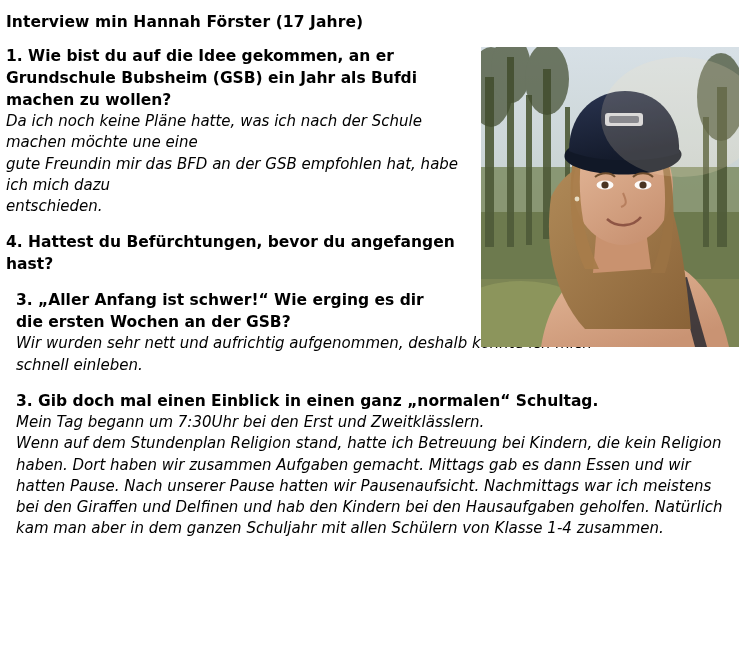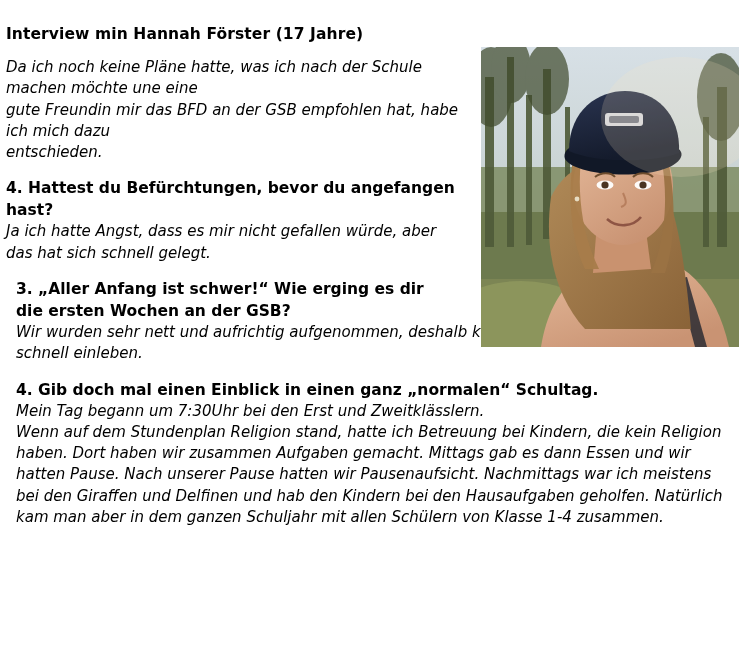--- a/index.html
+++ b/index.html
@@ -12,21 +12,21 @@
     background: #ffffff;
     font-family: "DejaVu Sans", sans-serif;
     color: #000000;
     overflow: hidden;
   }
   .page {
     position: relative;
     width: 747px;
     height: 658px;
     box-sizing: border-box;
-    padding: 20px 8px 0 4px;
+    padding: 8px 8px 0 4px;
   }
   .doc-title {
     font-size: 15.5px;
     font-weight: bold;
     line-height: 1.35;
     margin: 4px 0 0 2px;
     letter-spacing: 0.1px;
   }
   .photo {
     position: absolute;
@@ -156,40 +156,40 @@
 
       <circle cx="96" cy="152" r="2.4" fill="#e7dcc2"></circle>
 
       <ellipse cx="200" cy="70" rx="80" ry="60" fill="#ffe9c4" opacity="0.18"></ellipse>
     </svg>
   </div>
 
   <div class="col-left">
 
     <div class="block">
+      <p class="q">1. Wie bist du auf die Idee gekommen, an er Grundschule Bubsheim (GSB) ein Jahr als Bufdi machen zu wollen?</p>
       <p class="a nowrap-line">Da ich noch keine Pläne hatte, was ich nach der Schule machen möchte une eine
 gute Freundin mir das BFD an der GSB empfohlen hat, habe ich mich dazu
 entschieden.</p>
     </div>
 
     <div class="block">
       <p class="q">4. Hattest du Befürchtungen, bevor du angefangen hast?</p>
-      <p class="a">Ja ich hatte Angst, dass es mir nicht gefallen würde, aber das hat sich schnell gelegt.</p>
     </div>
 
   </div>
 
   <div class="full-section">
 
     <div class="block">
       <p class="q" style="width:440px;">3. „Aller Anfang ist schwer!“ Wie erging es dir die ersten Wochen an der GSB?</p>
       <p class="a" style="width:620px;">Wir wurden sehr nett und aufrichtig aufgenommen, deshalb konnte ich mich schnell einleben.</p>
     </div>
 
     <div class="block">
-      <p class="q">4. Gib doch mal einen Einblick in einen ganz „normalen“ Schultag.</p>
+      <p class="q">3. Gib doch mal einen Einblick in einen ganz „normalen“ Schultag.</p>
       <p class="a nowrap-line">Mein Tag begann um 7:30Uhr bei den Erst und Zweitklässlern.
 Wenn auf dem Stundenplan Religion stand, hatte ich Betreuung bei Kindern, die kein Religion haben. Dort haben wir zusammen Aufgaben gemacht. Mittags gab es dann Essen und wir hatten Pause. Nach unserer Pause hatten wir Pausenaufsicht. Nachmittags war ich meistens bei den Giraffen und Delfinen und hab den Kindern bei den Hausaufgaben geholfen. Natürlich kam man aber in dem ganzen Schuljahr mit allen Schülern von Klasse 1-4 zusammen.</p>
     </div>
 
   </div>
 
 </div>
 
 </body></html>

